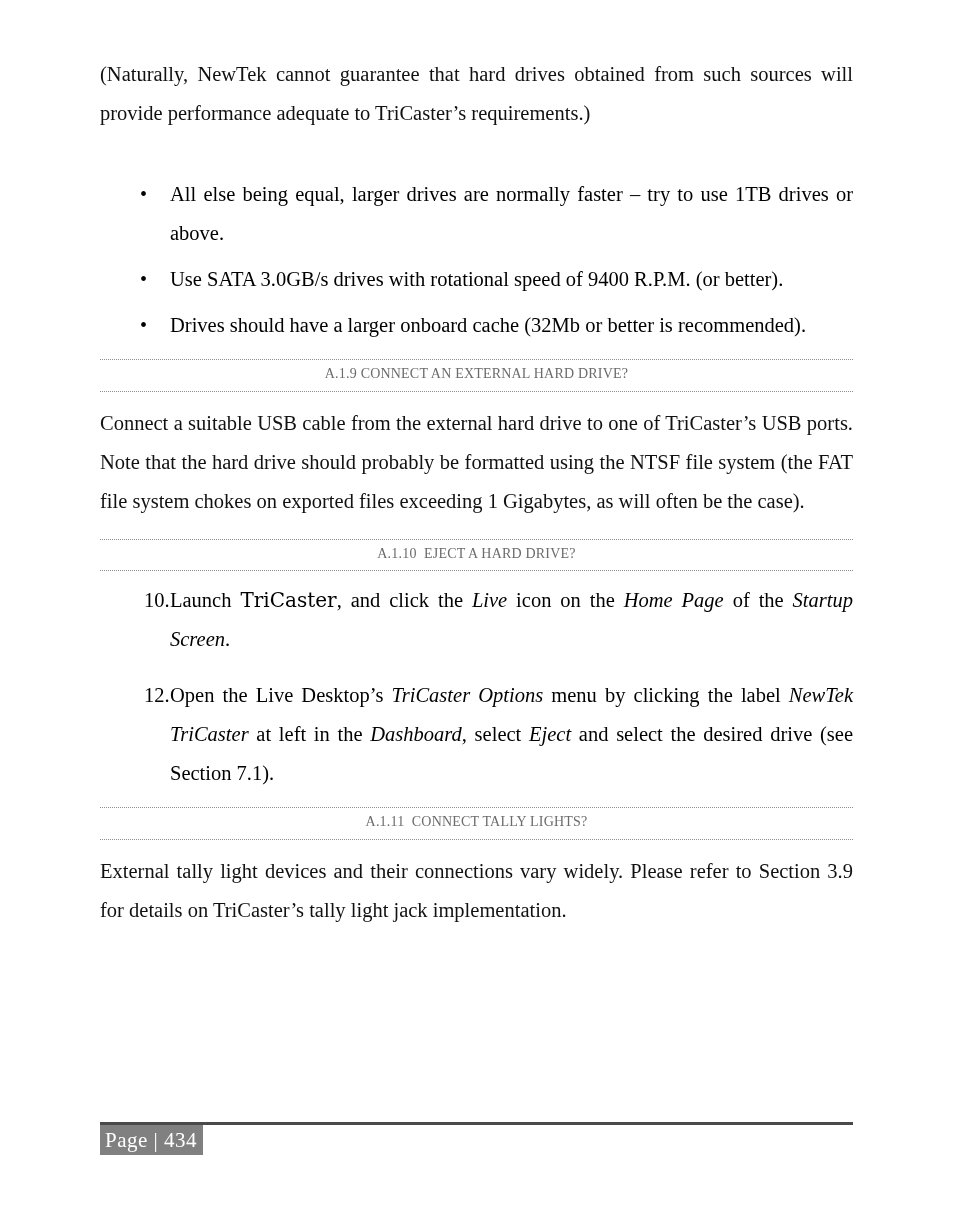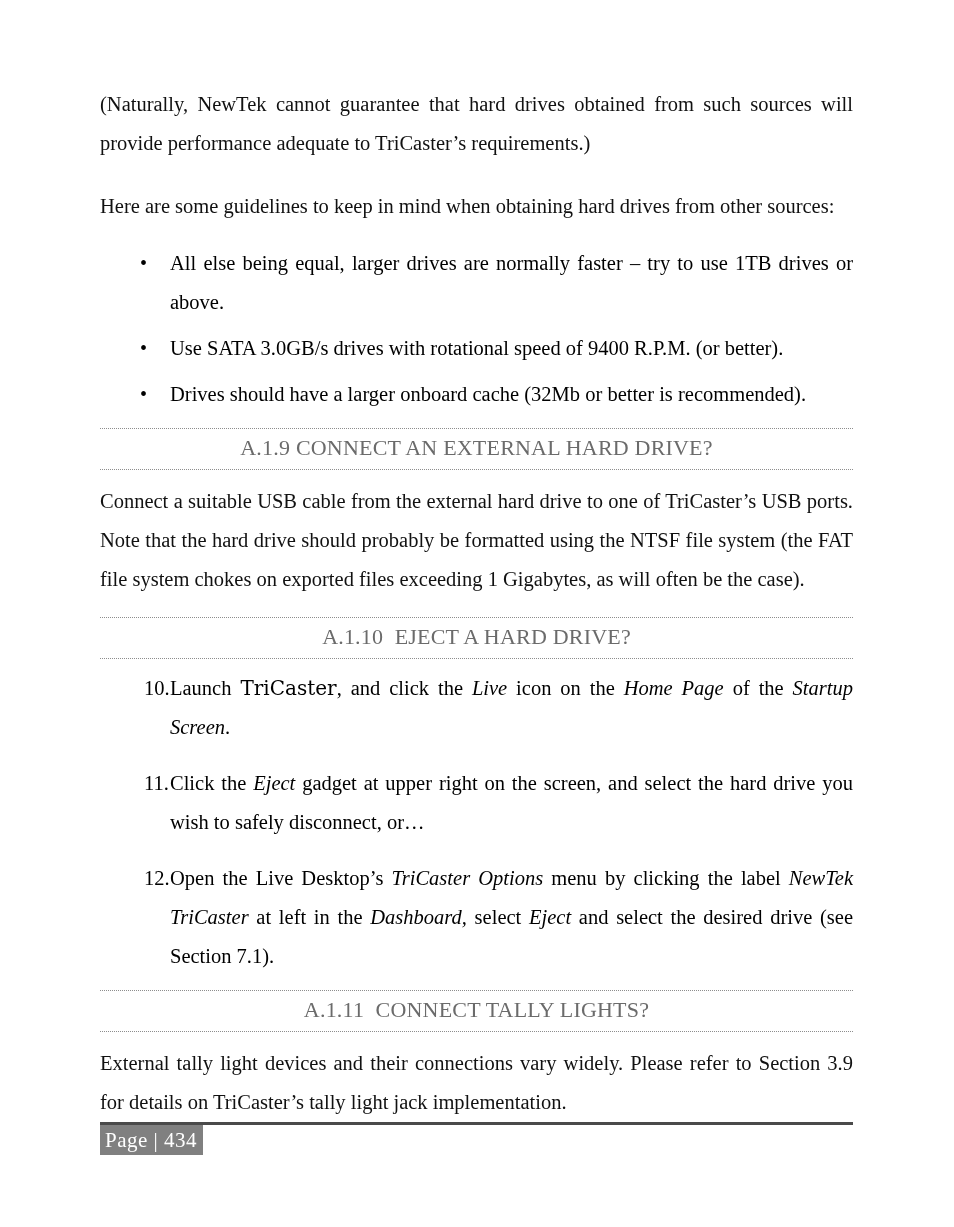--- a/index.html
+++ b/index.html
@@ -34,21 +34,21 @@
 
   
   .para {
     font-size: 20.5px;
     line-height: 39px;
     text-align: justify;
     text-justify: inter-word;
     margin: 0;
     color: #111111;
   }
-  .para.first { padding-top: 85px; }
+  .para.first { padding-top: 55px; }
   .gap-24 { height: 24px; }
   .gap-18 { height: 18px; }
   .gap-14 { height: 14px; }
   .gap-12 { height: 12px; }
   .gap-10 { height: 10px; }
 
   
   .bullet-list {
     margin: 0;
     padding: 0;
@@ -96,21 +96,21 @@
     line-height: 39px;
     white-space: nowrap;
   }
 
   
   .section-heading {
     border-top: 1px dotted #8d8d8d;
     border-bottom: 1px dotted #8d8d8d;
     text-align: center;
     color: #6b6b6b;
-    font-size: 22px;
+    font-size: 14px;
     letter-spacing: 0.2px;
     padding: 6px 0 8px 0;
     line-height: 1.18;
   }
   .section-heading .num { white-space: pre; }
 
   
   i, .it { font-style: italic; }
   .tc-alt {
     font-family: "DejaVu Serif", "Liberation Serif", serif;
@@ -145,21 +145,20 @@
 </head>
 <body>
 
 <div class="page">
   <div class="content">
 
     <p class="para first">(Naturally, NewTek cannot guarantee that hard drives obtained from such sources will provide performance adequate to TriCaster’s requirements.)</p>
 
     <div class="gap-24"></div>
 
-    <p class="para">Here are some guidelines to keep in mind when obtaining hard drives from other sources:</p>
 
     <div class="gap-18"></div>
 
     <ul class="bullet-list">
       <li class="bullet-item">
         <span class="bullet-marker">•</span>
         <span>All else being equal, larger drives are normally faster – try to use 1TB drives or above.</span>
       </li>
       <li class="bullet-item">
         <span class="bullet-marker">•</span>
@@ -188,24 +187,20 @@
     </div>
 
     <div class="gap-10"></div>
 
     <ol class="num-list">
       <li class="num-item">
         <span class="num-marker">10.</span>
         <span><span>Launch </span><span class="tc-alt">TriCaster</span><span>, and click the </span><i>Live</i><span> icon on the </span><i>Home Page</i><span> of the </span><i>Startup Screen</i><span>.</span></span>
       </li>
       <li class="num-item">
-        <span class="num-marker">11.</span>
-        <span><span>Click the </span><i>Eject</i><span> gadget at upper right on the screen, and select the hard drive you wish to safely disconnect, or…</span></span>
-      </li>
-      <li class="num-item">
         <span class="num-marker">12.</span>
         <span><span>Open the Live Desktop’s </span><i>TriCaster Options</i><span> menu by clicking the label </span><i>NewTek TriCaster</i><span> at left in the </span><i>Dashboard,</i><span> select </span><i>Eject</i><span> and select the desired drive (see Section 7.1).</span></span>
       </li>
     </ol>
 
     <div class="gap-14"></div>
 
     <div class="section-heading">
       <span class="num">A.1.11</span><span>&nbsp;&nbsp;</span><span>CONNECT TALLY LIGHTS?</span>
     </div>

